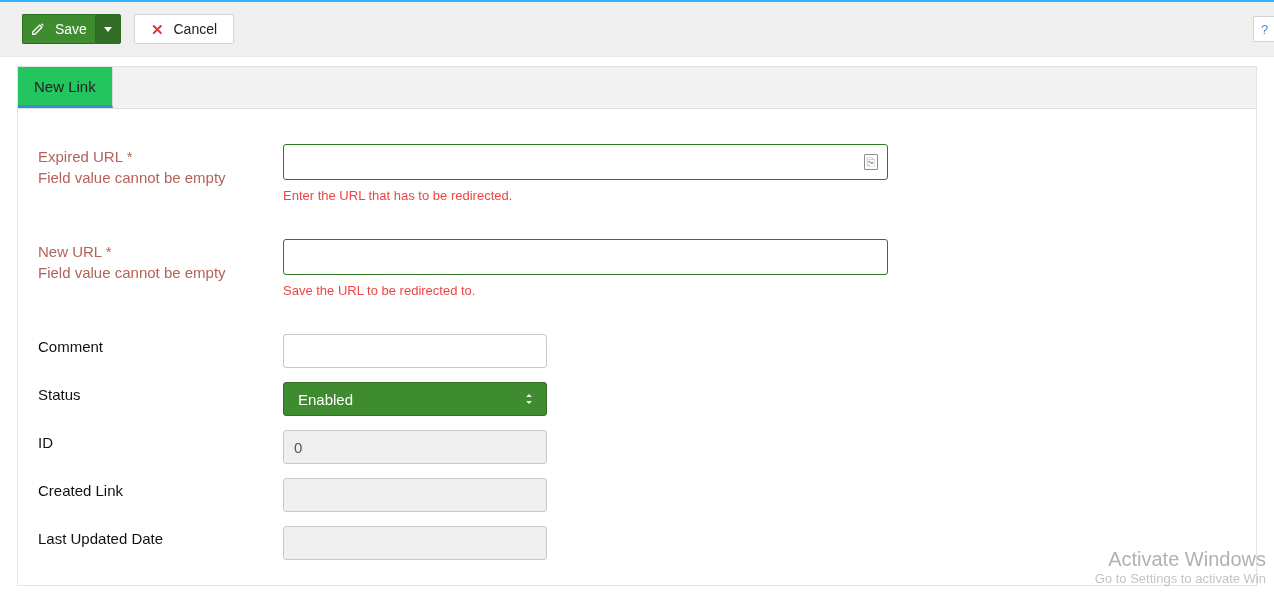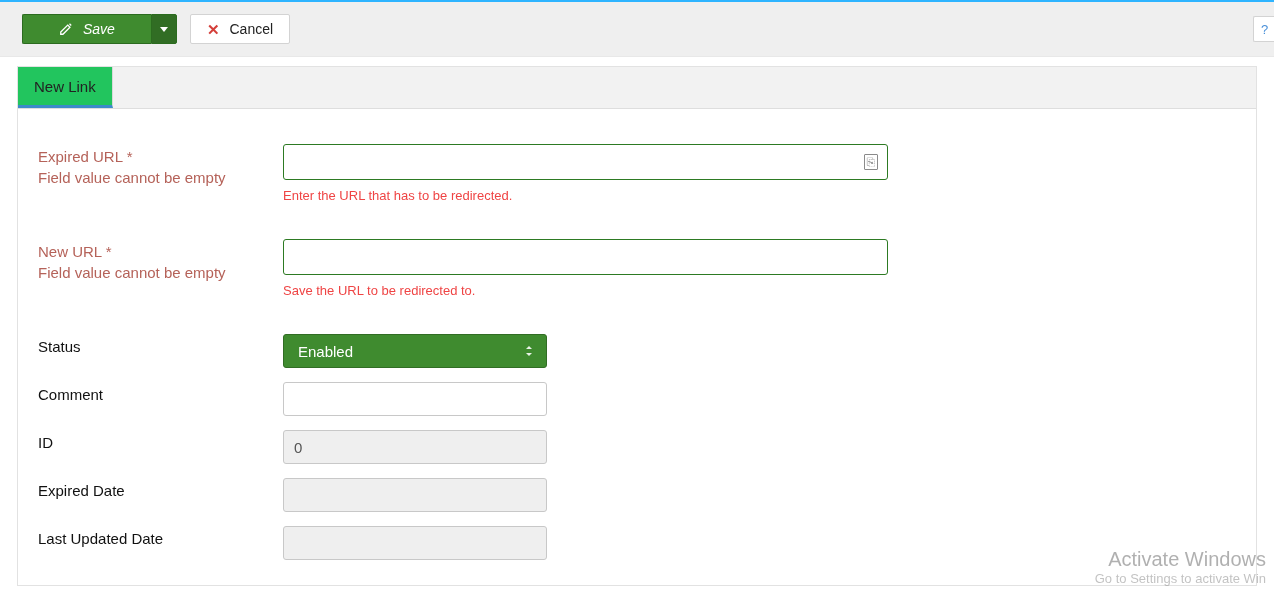--- a/index.html
+++ b/index.html
@@ -29,29 +29,28 @@
   .save-group {
     display: inline-flex;
     align-items: stretch;
     height: 30px;
   }
   .save-btn {
     background: #3f8b2f;
     color: #fff;
     border: 1px solid #2b6b1f;
     border-right: none;
-    padding: 0 36px;
+    padding: 0 8px;
     font-size: 14px;
     display: inline-flex;
     align-items: center;
     gap: 10px;
     cursor: pointer;
     border-top-left-radius: 2px;
     border-bottom-left-radius: 2px;
-    font-style: italic;
   }
   .save-icon svg { width: 14px; height: 14px; display:block; }
   .save-toggle {
     width: 26px;
     background: #316d24;
     border: 1px solid #2b6b1f;
     display: inline-flex;
     align-items: center;
     justify-content: center;
     cursor: pointer;
@@ -281,54 +280,54 @@
           <input class="input-lg" value="" style="">
         </div>
         <div class="helper">Save the URL to be redirected to.</div>
       </div>
     </div>
 
     <div class="spacer"></div>
 
     <div class="form-row">
       <div class="form-label-col">
+        <span>Comment</span>
+      </div>
+      <div class="form-control-col">
+        <input class="input-sm" value="" style="">
+      </div>
+    </div>
+
+    <div class="form-row">
+      <div class="form-label-col">
         <span>Status</span>
       </div>
       <div class="form-control-col">
         <div class="select">
           <span>Enabled</span>
           <svg class="arrows" viewBox="0 0 10 14">
             <path d="M2 5 L5 2 L8 5 Z"></path>
             <path d="M2 9 L5 12 L8 9 Z"></path>
           </svg>
         </div>
       </div>
     </div>
 
     <div class="form-row">
       <div class="form-label-col">
-        <span>Comment</span>
-      </div>
-      <div class="form-control-col">
-        <input class="input-sm" value="" style="">
-      </div>
-    </div>
-
-    <div class="form-row">
-      <div class="form-label-col">
         <span>ID</span>
       </div>
       <div class="form-control-col">
         <input class="input-sm readonly" readonly="" value="0" style="">
       </div>
     </div>
 
     <div class="form-row">
       <div class="form-label-col">
-        <span>Expired Date</span>
+        <span>Created Link</span>
       </div>
       <div class="form-control-col">
         <input class="input-sm readonly" readonly="" value="" style="">
       </div>
     </div>
 
     <div class="form-row">
       <div class="form-label-col">
         <span>Last Updated Date</span>
       </div>

